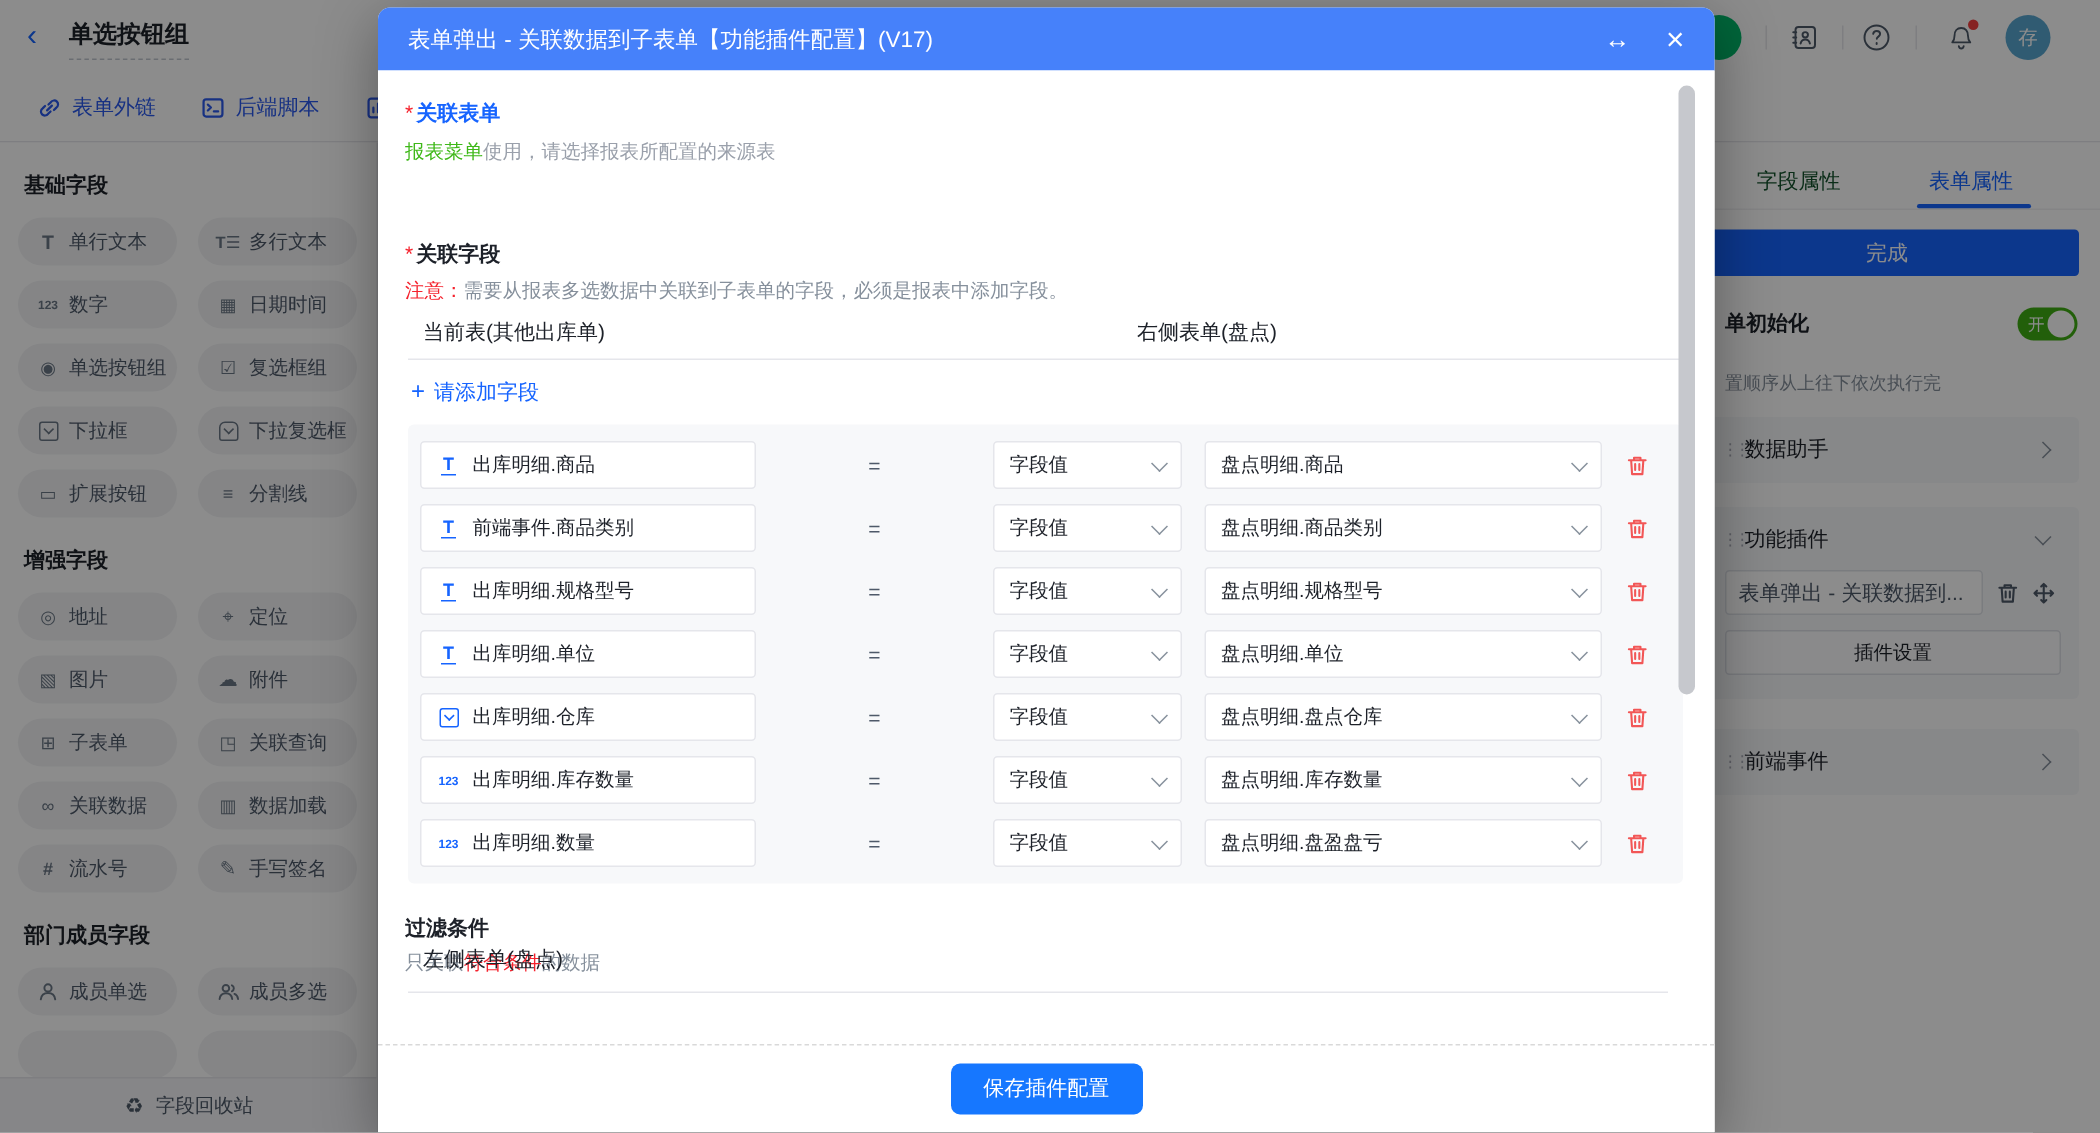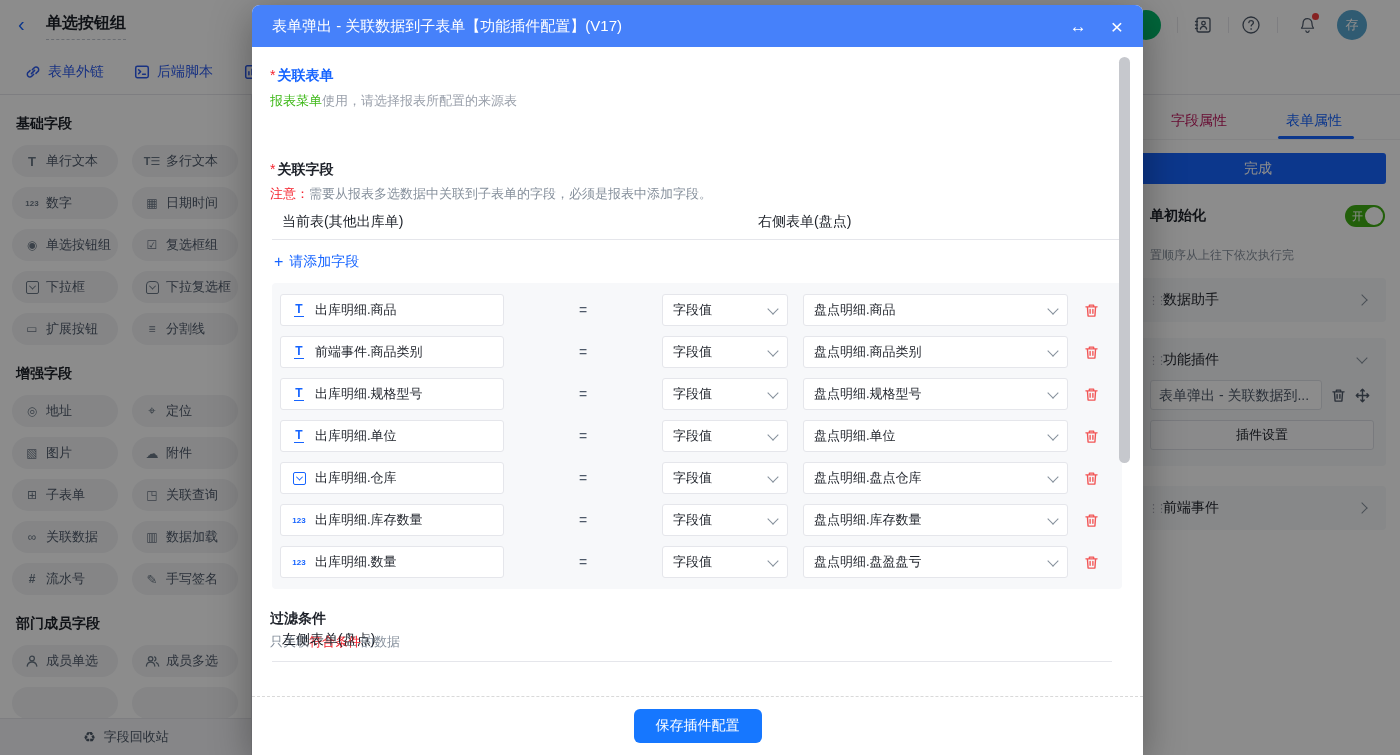--- a/index.html
+++ b/index.html
@@ -339,21 +339,21 @@
           </div>
         </div>
       </div>
     <div class="abs recycle">
       <span><span style="font-size:14px;">♻</span></span>
       <span>字段回收站</span>
     </div>
   </div>
 
   <div class="abs rpanel">
-    <div class="abs rp-tab" style="left:71px;color:#be185d;">字段属性</div>
+    <div class="abs rp-tab" style="left:71px;color:#14532d;">字段属性</div>
     <div class="abs rp-tab" style="left:186px;color:#1664ff;">表单属性</div>
     <div class="abs rp-underline" style="left:178px;width:76px;"></div>
     <div class="abs rp-tabline"></div>
     <div class="abs btn-done">完成</div>
 
     <div class="abs" style="left:50px;top:112px;font-size:14px;font-weight:bold;">单初始化</div>
     <div class="abs toggle">
       <span class="t-label">开</span>
       <span class="knob"></span>
     </div>

